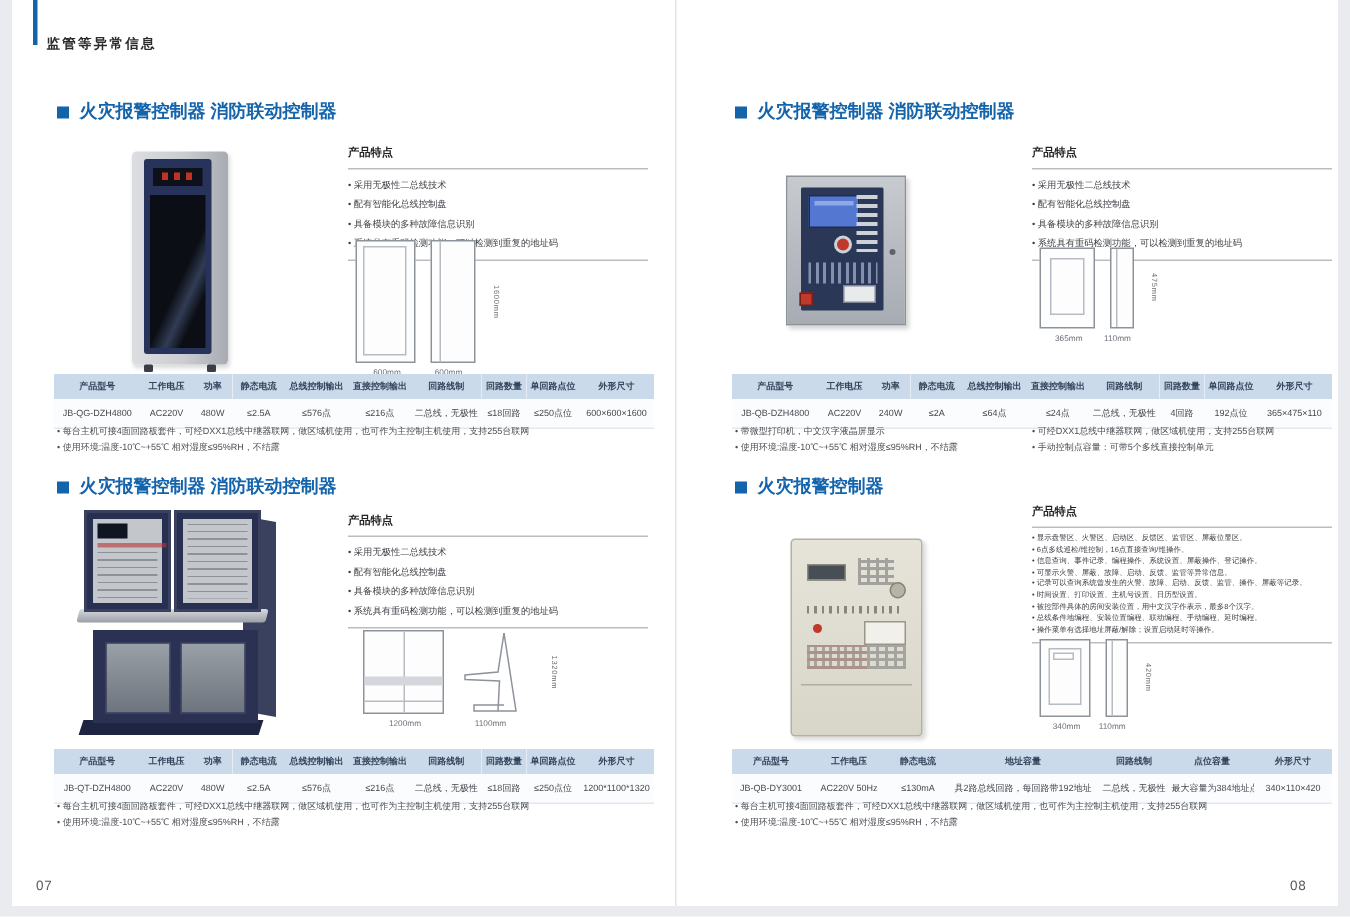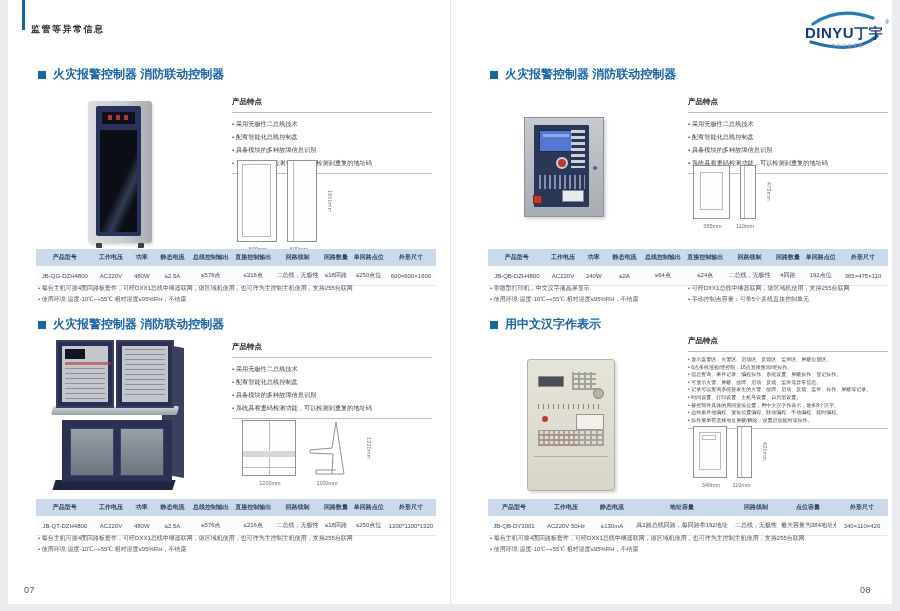--- a/index.html
+++ b/index.html
@@ -311,29 +311,20 @@
         </tbody>
     </table>
   </div>
   <ul class="abs notes" style="left:38px;top:533px;">
       <li>每台主机可接4面回路板套件，可经DXX1总线中继器联网，做区域机使用，也可作为主控制主机使用，支持255台联网</li>
       <li>使用环境:温度-10℃~+55℃ 相对湿度≤95%RH，不结露</li>
     </ul>
 
   <div class="abs pagenum" style="left:24px;top:585px;">07</div>
 
-  <div class="abs logo" style="left:797px;top:11px;">
-    <svg width="92" height="44" viewBox="0 0 92 44">
-      <path d="M16,13 Q42,-5 76,7" fill="none" stroke="#1e7fc0" stroke-width="3.2" stroke-linecap="round"></path>
-      <path d="M80,25 Q58,44 14,31" fill="none" stroke="#1a6fb5" stroke-width="3.2" stroke-linecap="round"></path>
-    </svg>
-    <span class="brand"><span>DINYU</span><span class="cn">丁宇</span></span>
-    <span class="reg">®</span>
-    <span class="tagline">为您引领安全</span>
-  </div>
 
   <div class="abs sec-title" style="left:490px;top:66px;">
     <span class="sq"></span>
     <span class="txt">火灾报警控制器 消防联动控制器</span>
   </div>
 
   <div class="abs panel-rt" style="left:524px;top:117px;">
     <div class="inset">
       <div class="lcd"></div>
       <div class="keys"></div>
@@ -410,21 +401,21 @@
       <li>带微型打印机，中文汉字液晶屏显示</li>
       <li>使用环境:温度-10℃~+55℃ 相对湿度≤95%RH，不结露</li>
     </ul>
   <ul class="abs notes half" style="left:688px;top:283px;">
       <li>可经DXX1总线中继器联网，做区域机使用，支持255台联网</li>
       <li>手动控制点容量：可带5个多线直接控制单元</li>
     </ul>
 
   <div class="abs sec-title" style="left:490px;top:316px;">
     <span class="sq"></span>
-    <span class="txt">用中文汉字作表示</span>
+    <span class="txt">火灾报警控制器</span>
   </div>
 
   <div class="abs panel-rb" style="left:527px;top:359px;">
     <div class="lcd"></div>
     <div class="kp1"></div>
     <div class="nav"></div>
     <div class="dots"></div>
     <div class="red"></div>
     <div class="slot"></div>
     <div class="kp2"></div>

